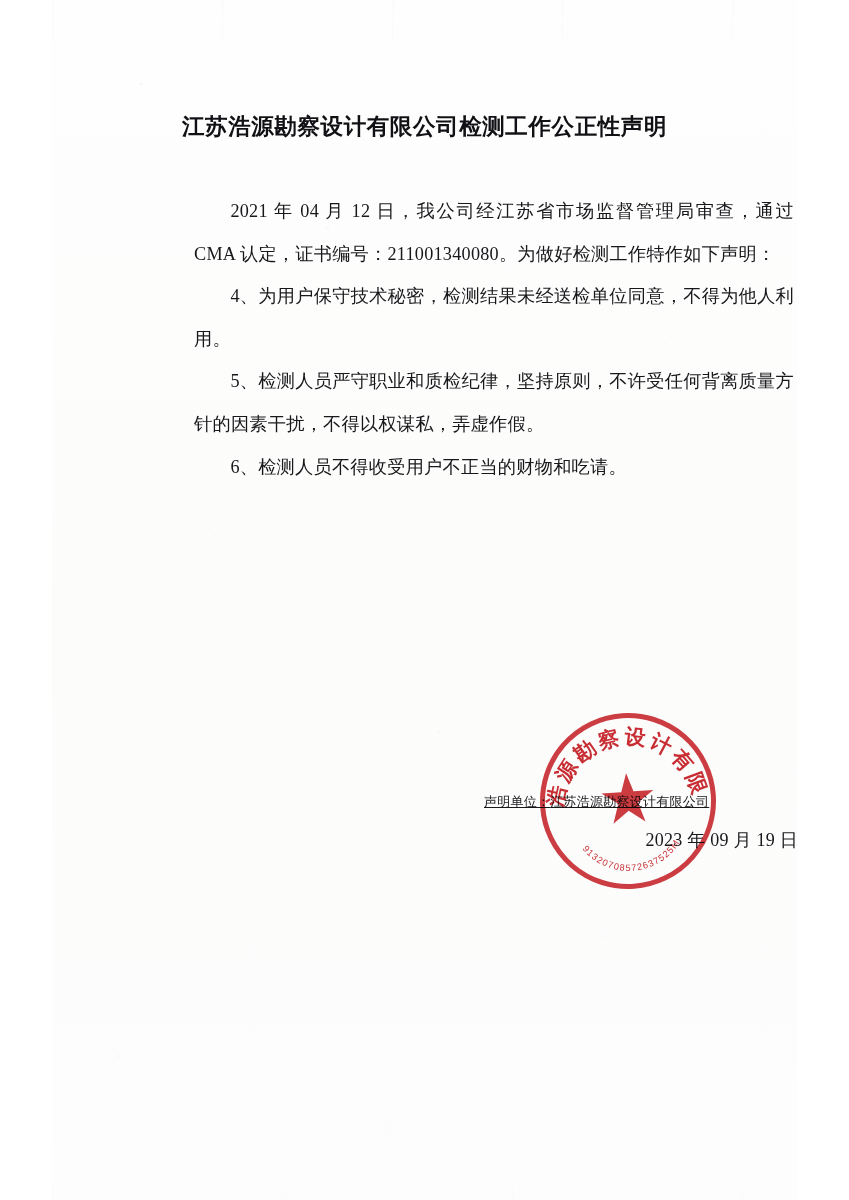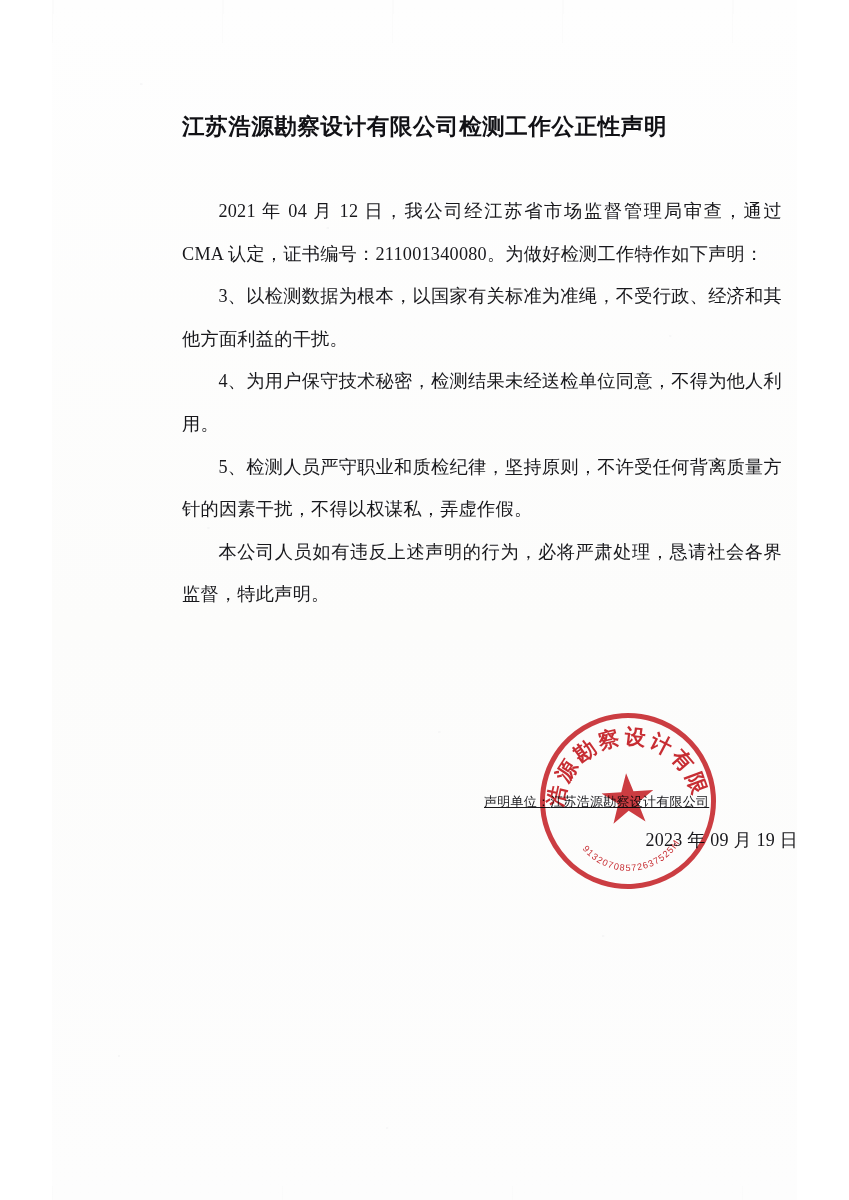--- a/index.html
+++ b/index.html
@@ -49,21 +49,21 @@
     text-align: center;
     font-size: 22.5px;
     font-weight: bold;
     letter-spacing: .6px;
     color: #111115;
     font-family: "Liberation Sans", "DejaVu Sans", sans-serif;
   }
 
   .body-block {
     position: absolute;
-    left: 130px;
+    left: 142px;
     top: 190px;
     width: 600px;
   }
   .para {
     margin: 0 0 0 0;
     font-size: 18.2px;
     line-height: 42.6px;
     text-align: justify;
     text-justify: inter-ideograph;
     text-indent: 2em;
@@ -145,24 +145,23 @@
 </style>
 </head>
 <body>
 
 <div id="page">
 
   <h1 class="doc-title">江苏浩源勘察设计有限公司检测工作公正性声明</h1>
 
   <div class="body-block">
     <p class="para">2021 年 04 月 12 日，我公司经江苏省市场监督管理局审查，通过 CMA 认定，证书编号：211001340080。为做好检测工作特作如下声明：</p>
-    <p class="para">3、以检测数据为根本，以国家有关标准为准绳，不受行政、经济和其他方面利益的干扰。</p>
     <p class="para">4、为用户保守技术秘密，检测结果未经送检单位同意，不得为他人利用。</p>
     <p class="para">5、检测人员严守职业和质检纪律，坚持原则，不许受任何背离质量方针的因素干扰，不得以权谋私，弄虚作假。</p>
-    <p class="para">本公司人员如有违反上述声明的行为，必将严肃处理，恳请社会各界监督，特此声明。</p>
+    <p class="para">6、检测人员不得收受用户不正当的财物和吃请。</p>
   </div>
 
   <div class="sign-block">
     <div class="sign-line"><span>声明单位：</span><span>江苏浩源勘察设计有限公司</span></div>
     <div class="date-line">2023 年 09 月 19 日</div>
   </div>
 
   <div class="seal">
     <div class="seal-ring"></div>
     <div class="seal-star"></div>

